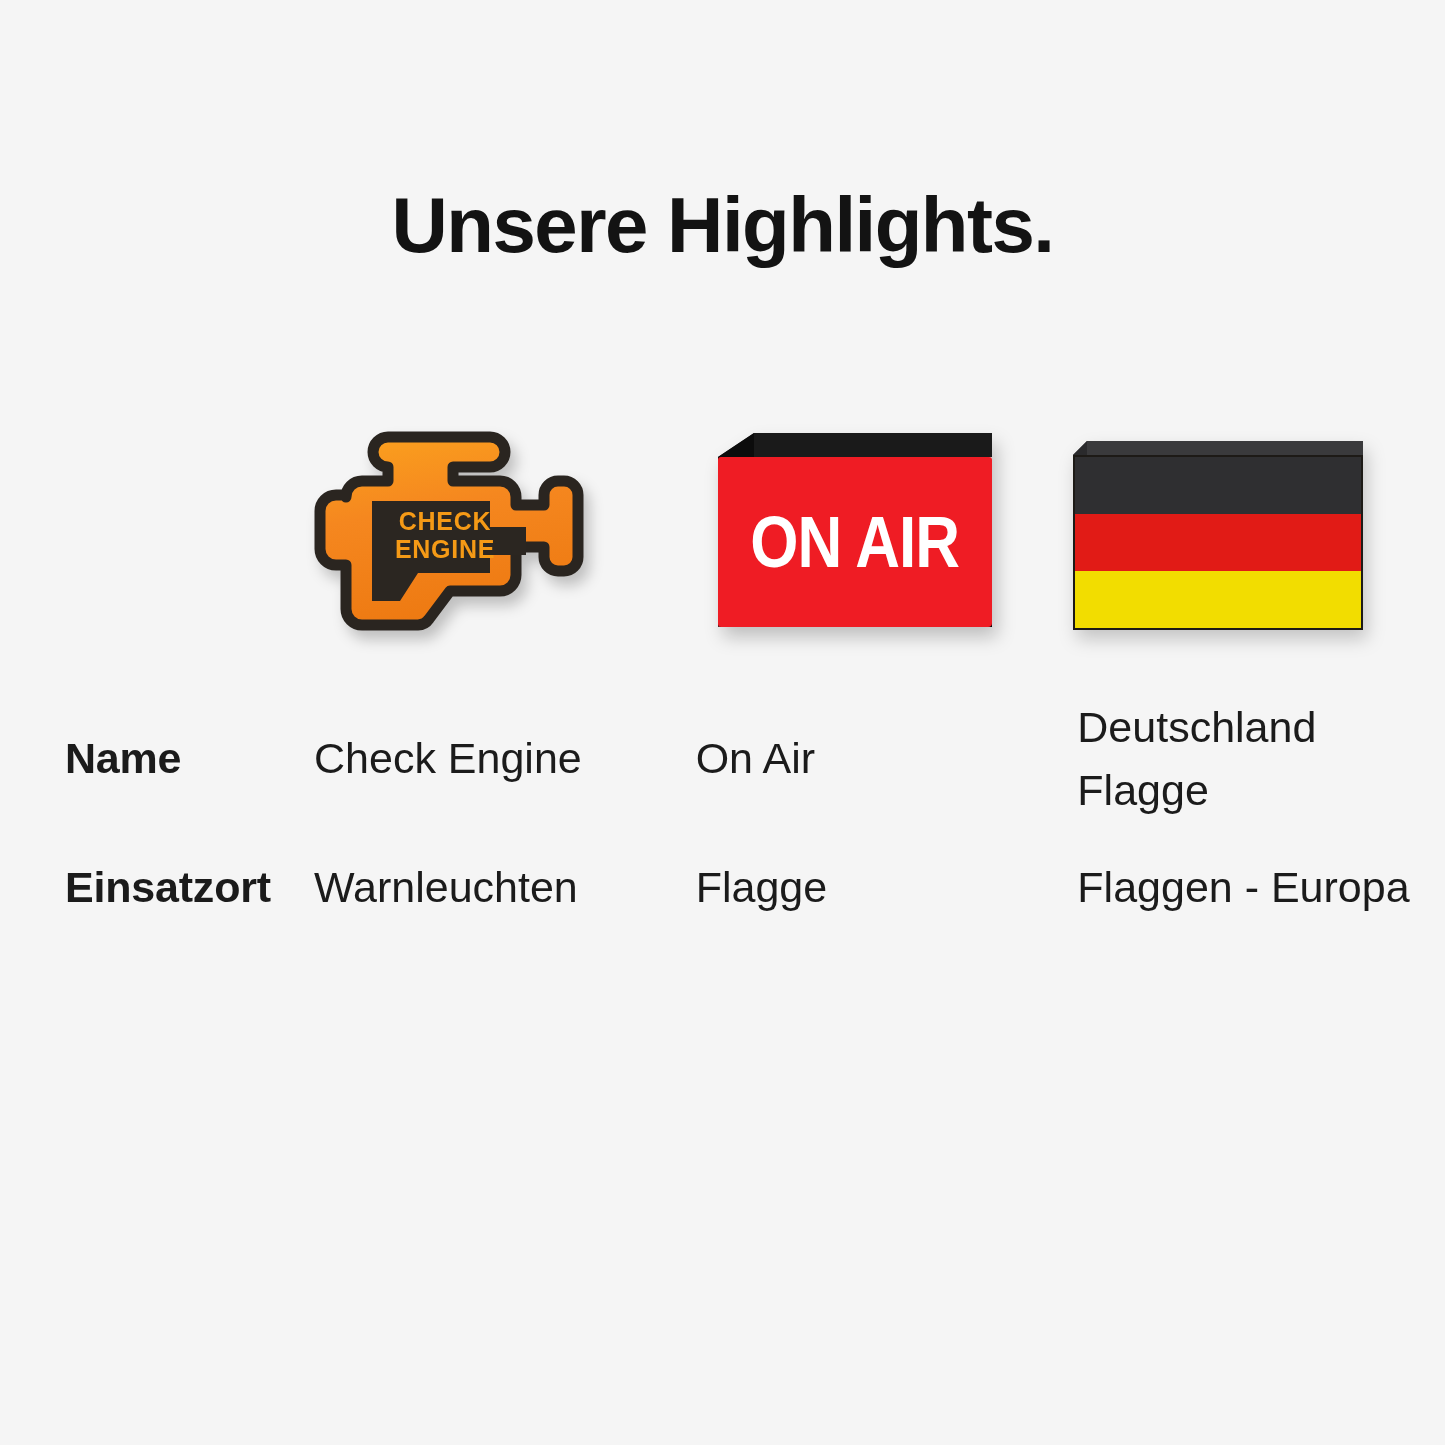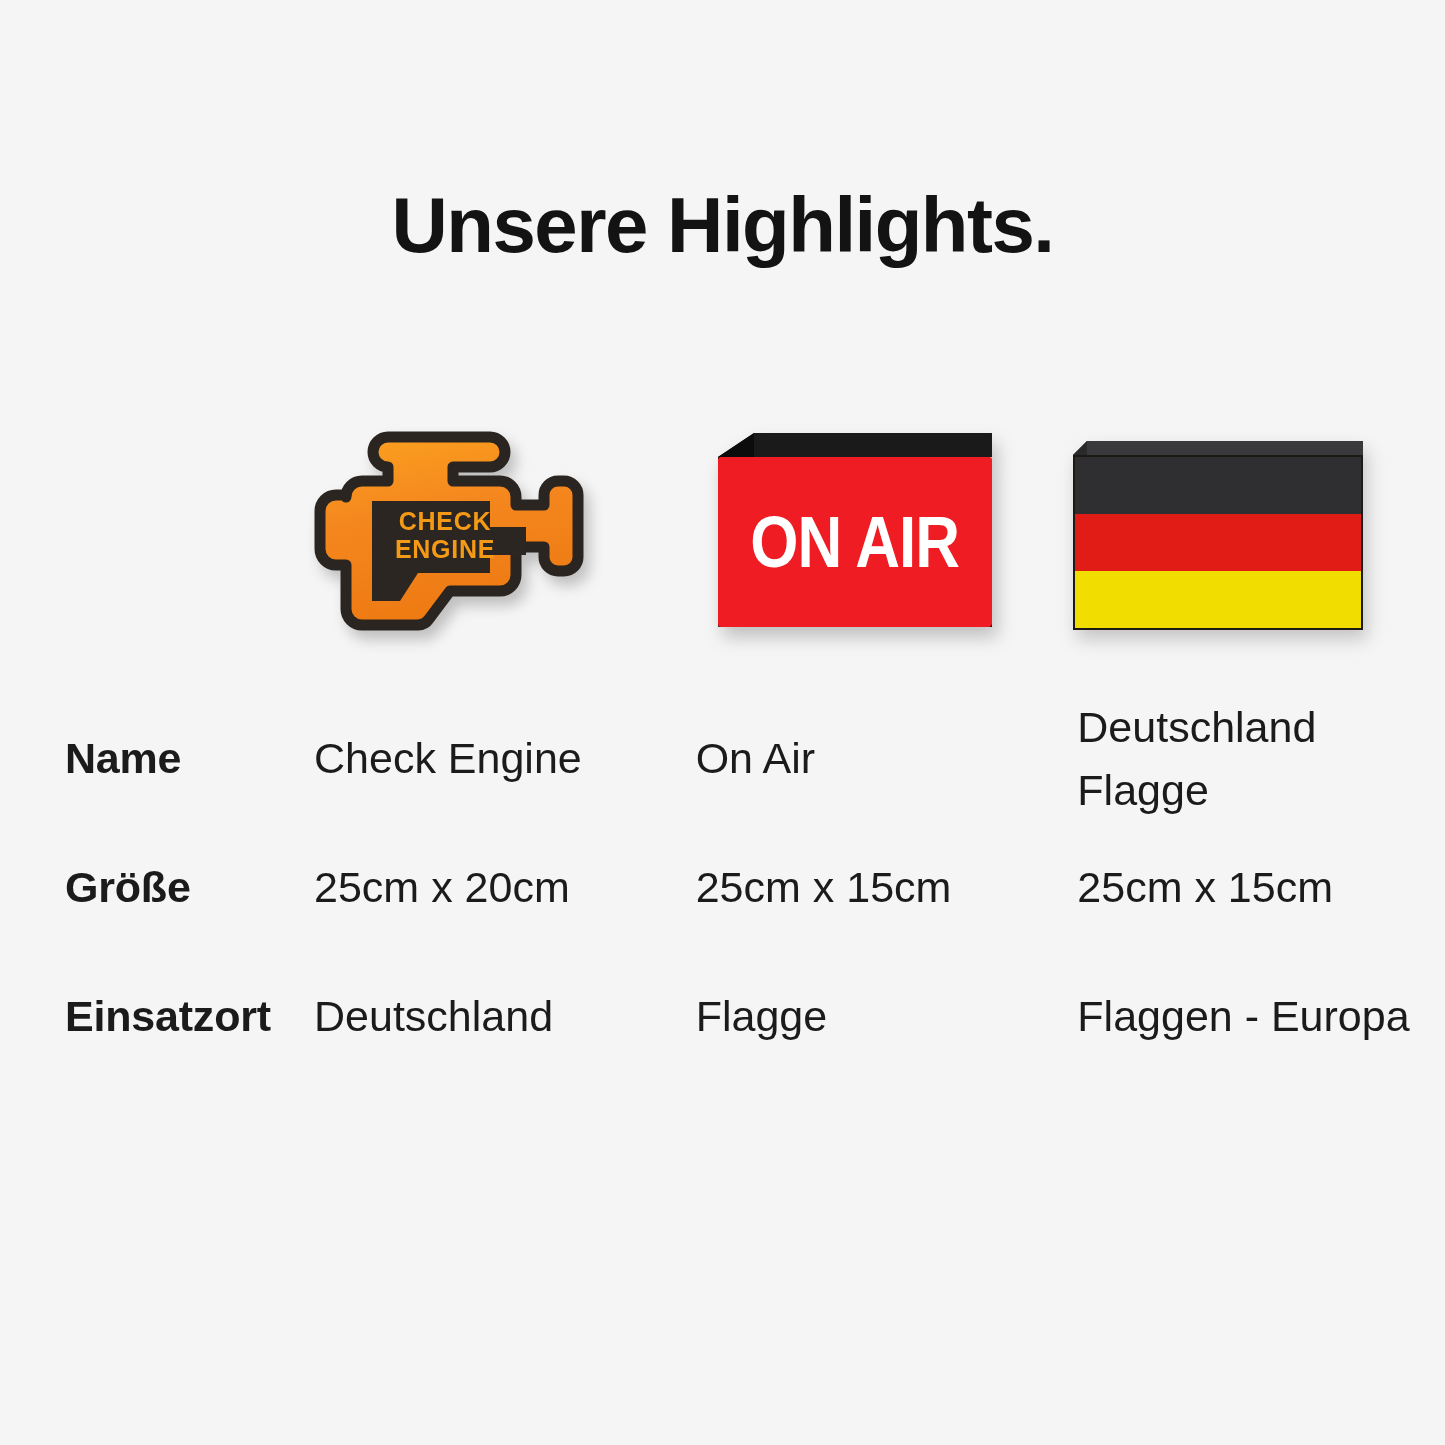--- a/index.html
+++ b/index.html
@@ -250,28 +250,22 @@
   </div>
 
   <table class="spec-table">
     <tbody>
       <tr class="row-name">
         <td class="cell-label">Name</td>
         <td class="cell-val">Check Engine</td>
         <td class="cell-val">On Air</td>
         <td class="cell-val">Deutschland Flagge</td>
       </tr>
-      <tr class="row-groesse">
-        <td class="cell-label">Größe</td>
-        <td class="cell-val">25cm x 20cm</td>
-        <td class="cell-val">25cm x 15cm</td>
-        <td class="cell-val">25cm x 15cm</td>
-      </tr>
       <tr class="row-kat">
         <td class="cell-label">Einsatzort</td>
-        <td class="cell-val">Deutschland</td>
+        <td class="cell-val">Warnleuchten</td>
         <td class="cell-val">Flagge</td>
         <td class="cell-val">Flaggen - Europa</td>
       </tr>
     </tbody>
   </table>
 
 </div>
 
 </body></html>

